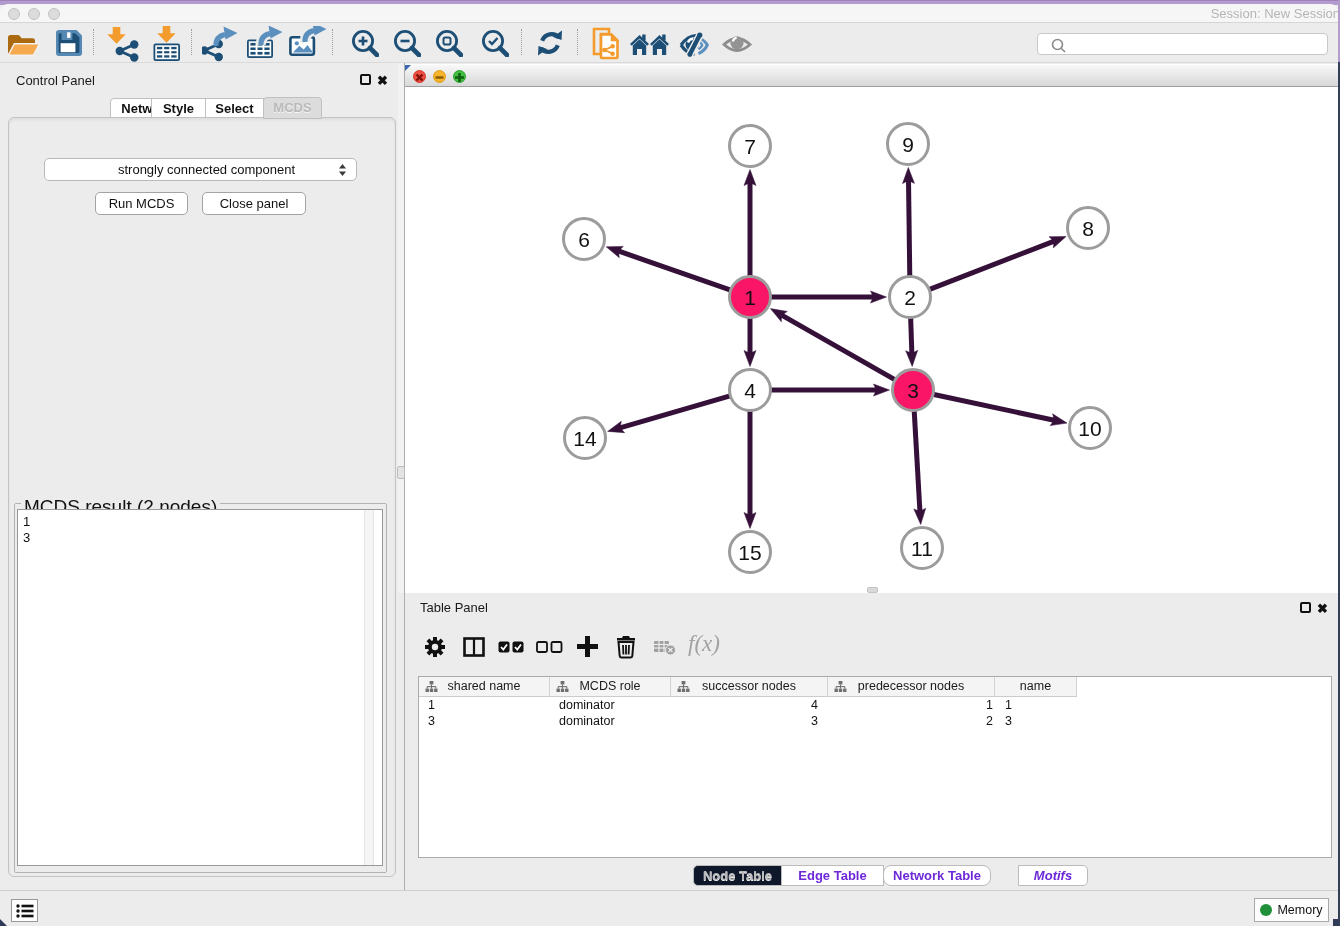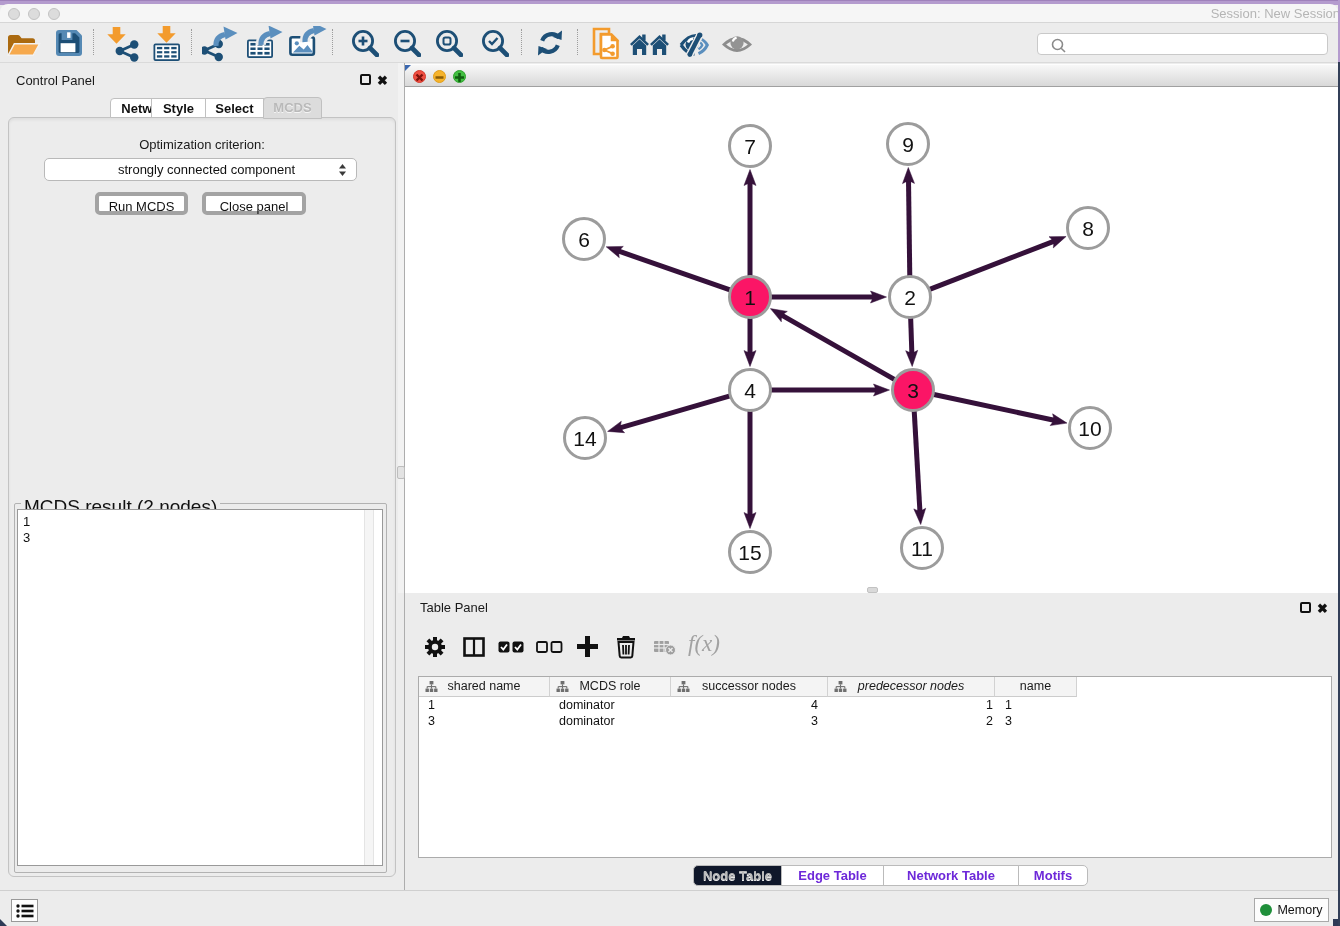--- a/index.html
+++ b/index.html
@@ -16,21 +16,21 @@
 #searchbox { position:absolute; left:1037px; top:10px; width:291px; height:22px; background:#fff; border:1px solid #c9c9c9; border-radius:4px; }
 #cpanel { left:0; top:63px; width:404px; height:827px; background:#ececec; }
 .phead { font-size:13px; color:#1a1a1a; }
 .wbtn-sq { position:absolute; width:11px; height:11px; border:2px solid #111; border-radius:2px; }
 .wbtn-x { position:absolute; font-size:13px; font-weight:bold; color:#111; line-height:1; }
 .tab { position:absolute; top:35px; height:20px; background:#fff; border:1px solid #c0c0c0; font-size:13px; text-align:center; line-height:19px; color:#111; font-weight:700; }
 .tab.sel { background:#dcdcdc; color:#b9b9b9; text-shadow:0 1px 0 #f5f5f5; border-radius:4px 4px 0 0; top:34px; height:22px; }
 #cpane { left:8px; top:54px; width:388px; height:760px; border:1px solid #c3c3c3; border-radius:6px; background:#ececec; box-shadow:inset 0 2px 3px rgba(0,0,0,.06); }
 #optlabel { left:0; top:74px; width:404px; text-align:center; font-size:13px; color:#1a1a1a; }
 #dropdown { left:44px; top:95px; width:313px; height:23px; background:#fff; border:1px solid #b9b9b9; border-radius:5px; font-size:13px; line-height:21px; padding-left:12px; color:#111;text-align:center; }
-.btn { position:absolute; top:129px; height:23px; background:#fff; border:4px solid #a3a3a3; border-radius:5px; font-size:13px; text-align:center; line-height:21px; color:#111; }
+.btn { position:absolute; top:129px; height:23px; background:#fff; border:1px solid #a3a3a3; border-radius:5px; font-size:13px; text-align:center; line-height:21px; color:#111; }
 #mcdsbox { left:14px; top:440px; width:373px; height:370px; border:1px solid #b2b2b2; border-radius:2px; }
 #mcdslabel { left:21px; top:433px; background:#ececec; padding:0 3px; font-size:19px; color:#111; }
 #mcdswhite { left:17px; top:446px; width:366px; height:357px; background:#fff; border:1px solid #999; }
 #netwin { left:404px; top:63px; width:934px; height:530px; }
 #nettitle { position:absolute; left:1px; top:1px; width:933px; height:23px; background:linear-gradient(#f8f8f8,#d8d8d8); border-bottom:1px solid #a0a0a0; border-top:1px solid #fdfdfd; }
 #netcanvas { position:absolute; left:1px; top:24px; width:933px; height:506px; background:#fff; }
 .mbtn { position:absolute; top:5px; width:13px; height:13px; border-radius:50%; overflow:hidden; }
 .mbtn svg { display:block; margin:0 auto; }
 #vline1 { left:404px; top:63px; width:1px; height:827px; background:#adadad; }
 #tpanel { left:405px; top:593px; width:933px; height:297px; background:#ececec; }
@@ -192,21 +192,20 @@
   </div>
 <div class="abs" id="cpanel">
   <div class="abs phead" style="left:16px; top:10px;">Control Panel</div>
   <div class="wbtn-sq" style="left:360px; top:11px;"></div>
   <div class="wbtn-x" style="left:377px; top:11px;">✖</div>
   <div class="abs" id="cpane"></div>
   <div class="tab" style="left:78px; width:74px; border-radius:4px 0 0 0;margin-left:32px;">Network</div>
   <div class="tab" style="left:151px; width:55px;">Style</div>
   <div class="tab" style="left:205px; width:59px;">Select</div>
   <div class="tab sel" style="left:263px; width:59px;">MCDS</div>
-  <div class="abs" id="optlabel">Optimization criterion:</div>
   <div class="abs" id="dropdown">strongly connected component<svg width="9" height="12" viewBox="0 0 9 12" style="position:absolute;right:9px;top:5px;">
         <path d="M4.5 0 L8 4.5 H1 z" fill="#3a3a3a"></path>
         <path d="M4.5 12 L1 7.5 H8 z" fill="#3a3a3a"></path>
       </svg></div>
   <div class="btn" style="left:95px; width:93px;">Run MCDS</div>
   <div class="btn" style="left:202px; width:104px;">Close panel</div>
   <div class="abs" id="mcdsbox"></div>
   <div class="abs" id="mcdslabel">MCDS result (2 nodes)</div>
   <div class="abs" id="mcdswhite">
     <div style="position:absolute; left:5px; top:4px; font-size:13px; color:#111; line-height:16px;">1<br>3</div>
@@ -390,21 +389,21 @@
             </g>
             <g stroke="#6f6f6f" stroke-width="1.1" fill="none">
               <line x1="6.5" y1="3.4" x2="6.5" y2="5.6"></line>
               <line x1="2.2" y1="5.6" x2="10.8" y2="5.6"></line>
               <line x1="2.2" y1="5.6" x2="2.2" y2="7.6"></line>
               <line x1="6.5" y1="5.6" x2="6.5" y2="7.6"></line>
               <line x1="10.8" y1="5.6" x2="10.8" y2="7.6"></line>
             </g>
           </svg>
         </span>successor nodes</div>
-      <div class="thead" style="left:409px;width:167px;font-style:italic;"><span style="position:absolute;left:6px;top:4px;">
+      <div class="thead" style="left:409px;width:167px;"><span style="position:absolute;left:6px;top:4px;">
           <svg width="13" height="12" viewBox="0 0 13 12" style="display:block;">
             <g fill="#6f6f6f">
               <rect x="4.6" y="0" width="3.8" height="3.4"></rect>
               <rect x="0.5" y="7.6" width="3.4" height="3.4"></rect>
               <rect x="4.8" y="7.6" width="3.4" height="3.4"></rect>
               <rect x="9.1" y="7.6" width="3.4" height="3.4"></rect>
             </g>
             <g stroke="#6f6f6f" stroke-width="1.1" fill="none">
               <line x1="6.5" y1="3.4" x2="6.5" y2="5.6"></line>
               <line x1="2.2" y1="5.6" x2="10.8" y2="5.6"></line>
@@ -421,22 +420,22 @@
       <div class="trow" style="left:409px;top:21px;width:165px;text-align:right;">1</div>
       <div class="trow" style="left:586px;top:21px;">1</div>
       <div class="trow" style="left:9px;top:37px;">3</div>
       <div class="trow" style="left:140px;top:37px;">dominator</div>
       <div class="trow" style="left:252px;top:37px;width:147px;text-align:right;">3</div>
       <div class="trow" style="left:409px;top:37px;width:165px;text-align:right;">2</div>
       <div class="trow" style="left:586px;top:37px;">3</div>
     </div>
   <div class="btab sel" style="left:288px; width:89px; border-radius:5px 0 0 5px;">Node Table</div>
   <div class="btab" style="left:376px; width:103px;">Edge Table</div>
-  <div class="btab" style="left:478px; width:136px;">Network Table</div>
-  <div class="btab" style="left:613px; width:70px; border-radius:0 5px 5px 0;">Motifs</div>
+  <div class="btab" style="left:478px; width:108px;border-radius:8px;">Network Table</div>
+  <div class="btab" style="left:613px; width:70px; border-radius:0 5px 5px 0;font-style:italic;">Motifs</div>
 </div>
 <div class="abs" id="statusbar">
   <div id="listbtn">
       <svg width="18" height="14" viewBox="0 0 18 14" style="position:absolute;left:4px;top:4px;">
         <g fill="#111">
           <circle cx="2" cy="2" r="1.7"></circle>
           <circle cx="2" cy="7" r="1.7"></circle>
           <circle cx="2" cy="12" r="1.7"></circle>
           <rect x="5.5" y="0.7" width="12" height="2.6"></rect>
           <rect x="5.5" y="5.7" width="12" height="2.6"></rect>

